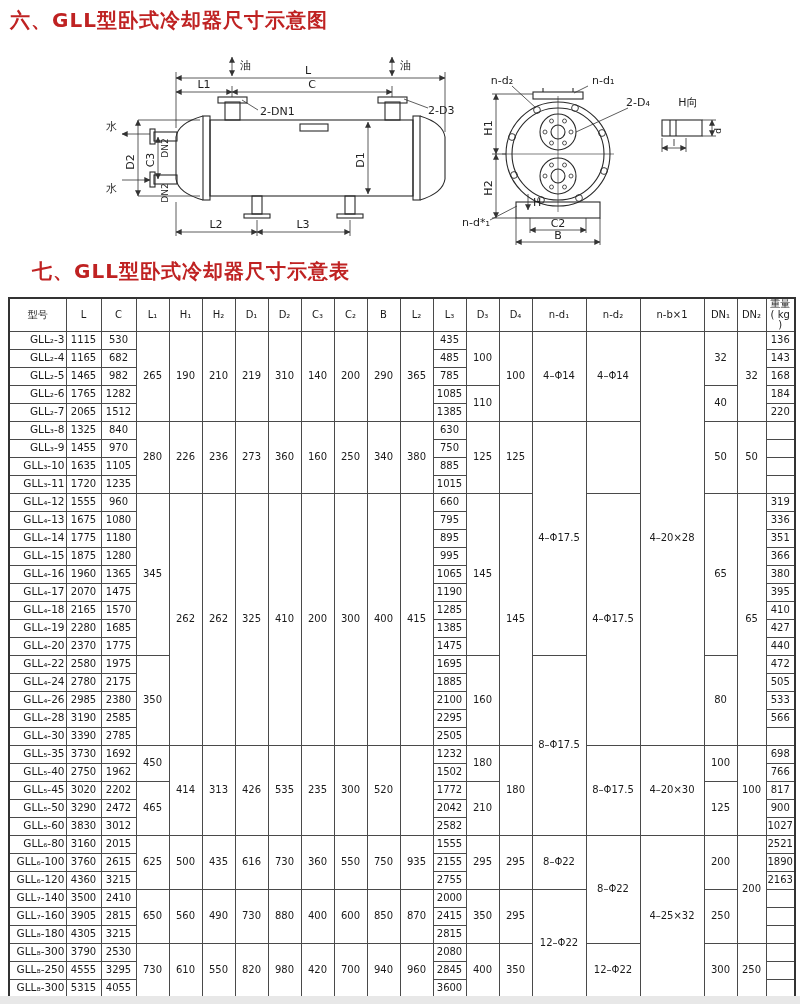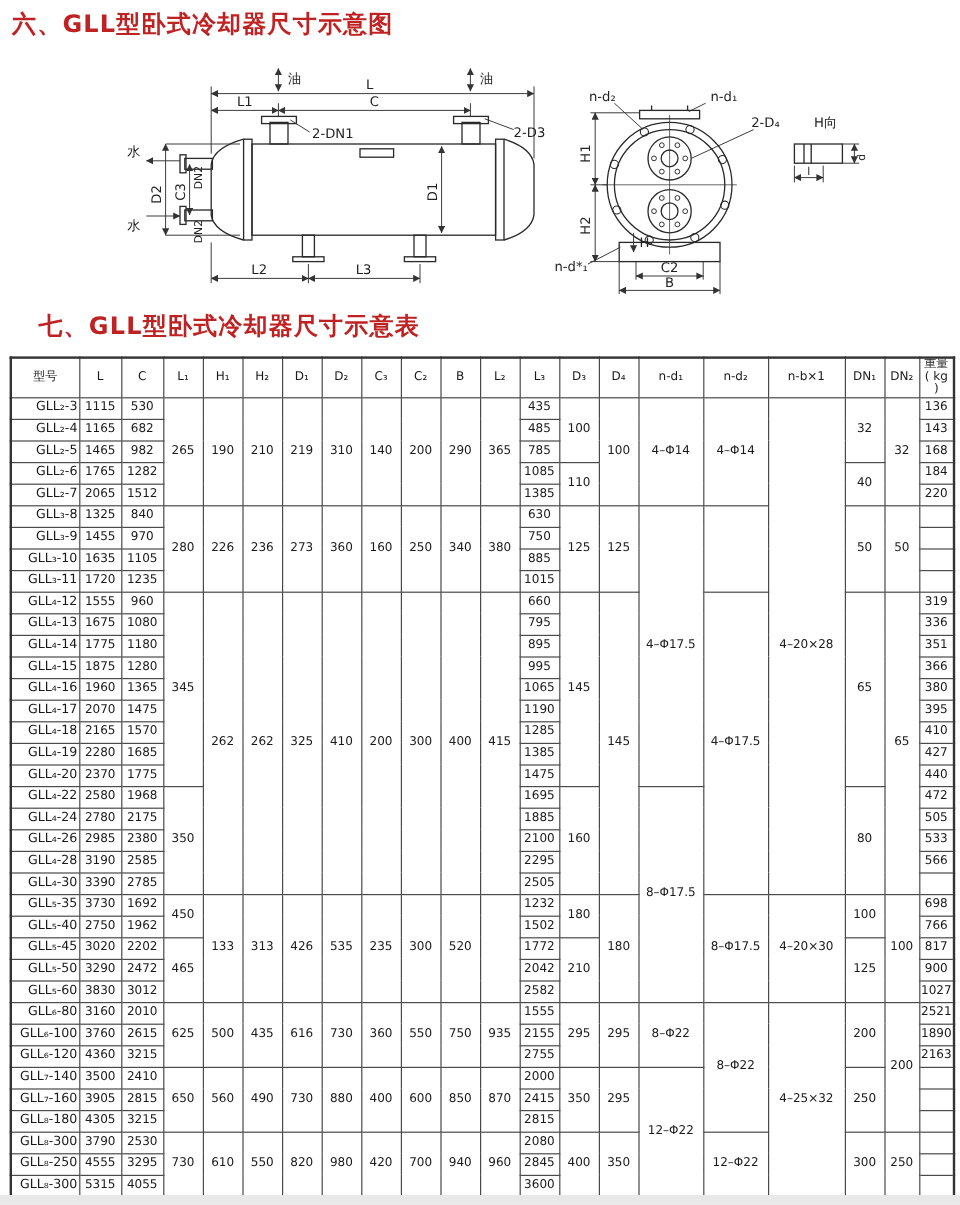--- a/index.html
+++ b/index.html
@@ -436,21 +436,21 @@
         <tr>
           <td>GLL₄-20</td>
           <td>2370</td>
           <td>1775</td>
           <td>1475</td>
           <td>440</td>
         </tr>
         <tr>
           <td>GLL₄-22</td>
           <td>2580</td>
-          <td>1968</td>
+          <td>1975</td>
           <td rowspan="5">350</td>
           <td>1695</td>
           <td rowspan="5">160</td>
           <td rowspan="10">8–Φ17.5</td>
           <td rowspan="5">80</td>
           <td>472</td>
         </tr>
         <tr>
           <td>GLL₄-24</td>
           <td>2780</td>
@@ -477,21 +477,21 @@
           <td>3390</td>
           <td>2785</td>
           <td>2505</td>
           <td></td>
         </tr>
         <tr>
           <td>GLL₅-35</td>
           <td>3730</td>
           <td>1692</td>
           <td rowspan="2">450</td>
-          <td rowspan="5">133</td>
+          <td rowspan="5">414</td>
           <td rowspan="5">313</td>
           <td rowspan="5">426</td>
           <td rowspan="5">535</td>
           <td rowspan="5">235</td>
           <td rowspan="5">300</td>
           <td rowspan="5">520</td>
           <td rowspan="5"></td>
           <td>1232</td>
           <td rowspan="2">180</td>
           <td rowspan="5">180</td>
@@ -528,21 +528,21 @@
         <tr>
           <td>GLL₅-60</td>
           <td>3830</td>
           <td>3012</td>
           <td>2582</td>
           <td>1027</td>
         </tr>
         <tr>
           <td>GLL₆-80</td>
           <td>3160</td>
-          <td>2010</td>
+          <td>2015</td>
           <td rowspan="3">625</td>
           <td rowspan="3">500</td>
           <td rowspan="3">435</td>
           <td rowspan="3">616</td>
           <td rowspan="3">730</td>
           <td rowspan="3">360</td>
           <td rowspan="3">550</td>
           <td rowspan="3">750</td>
           <td rowspan="3">935</td>
           <td>1555</td>

